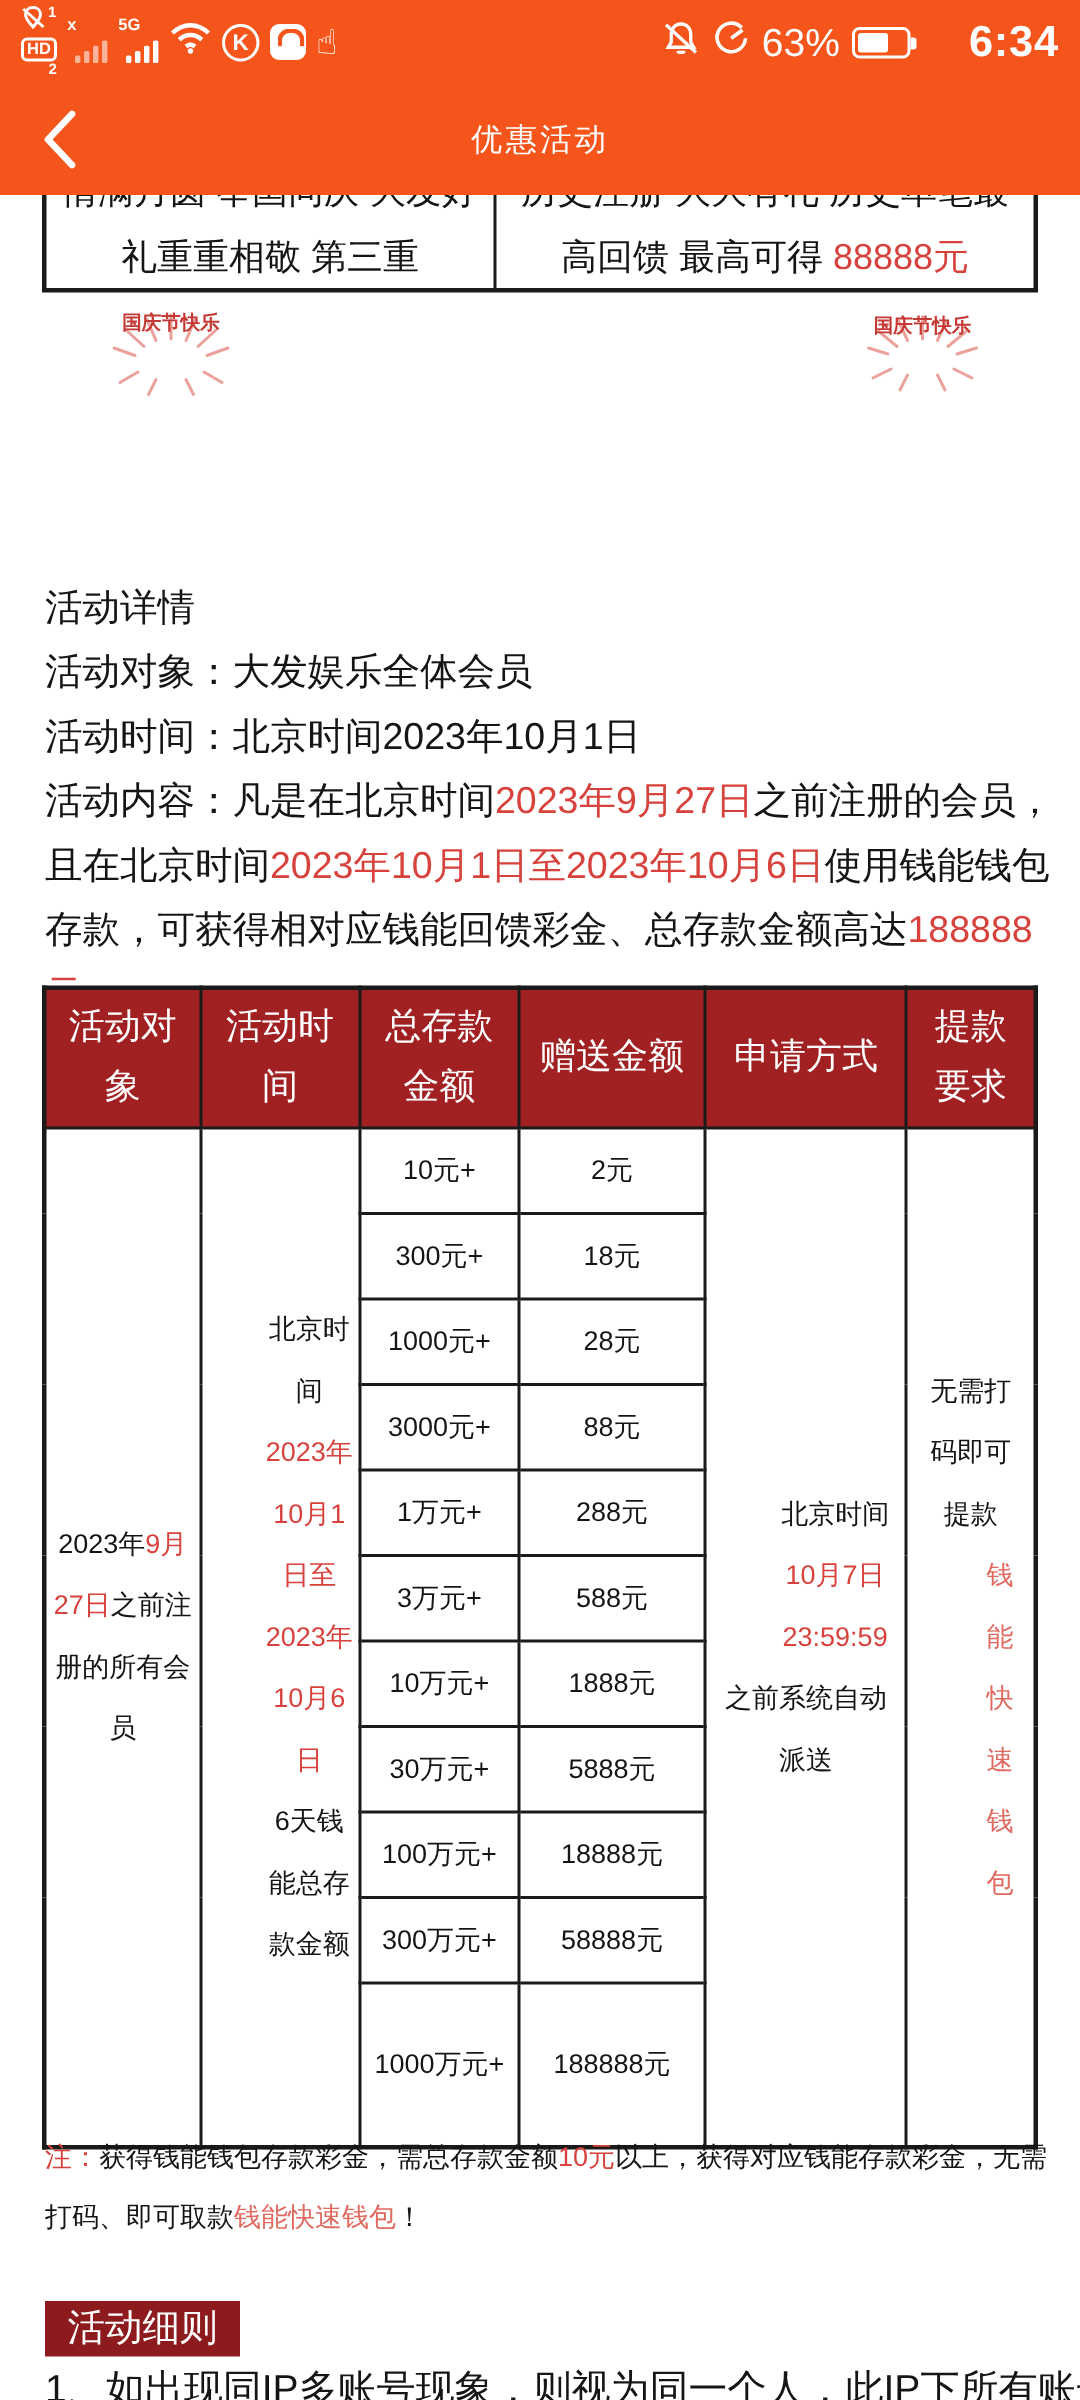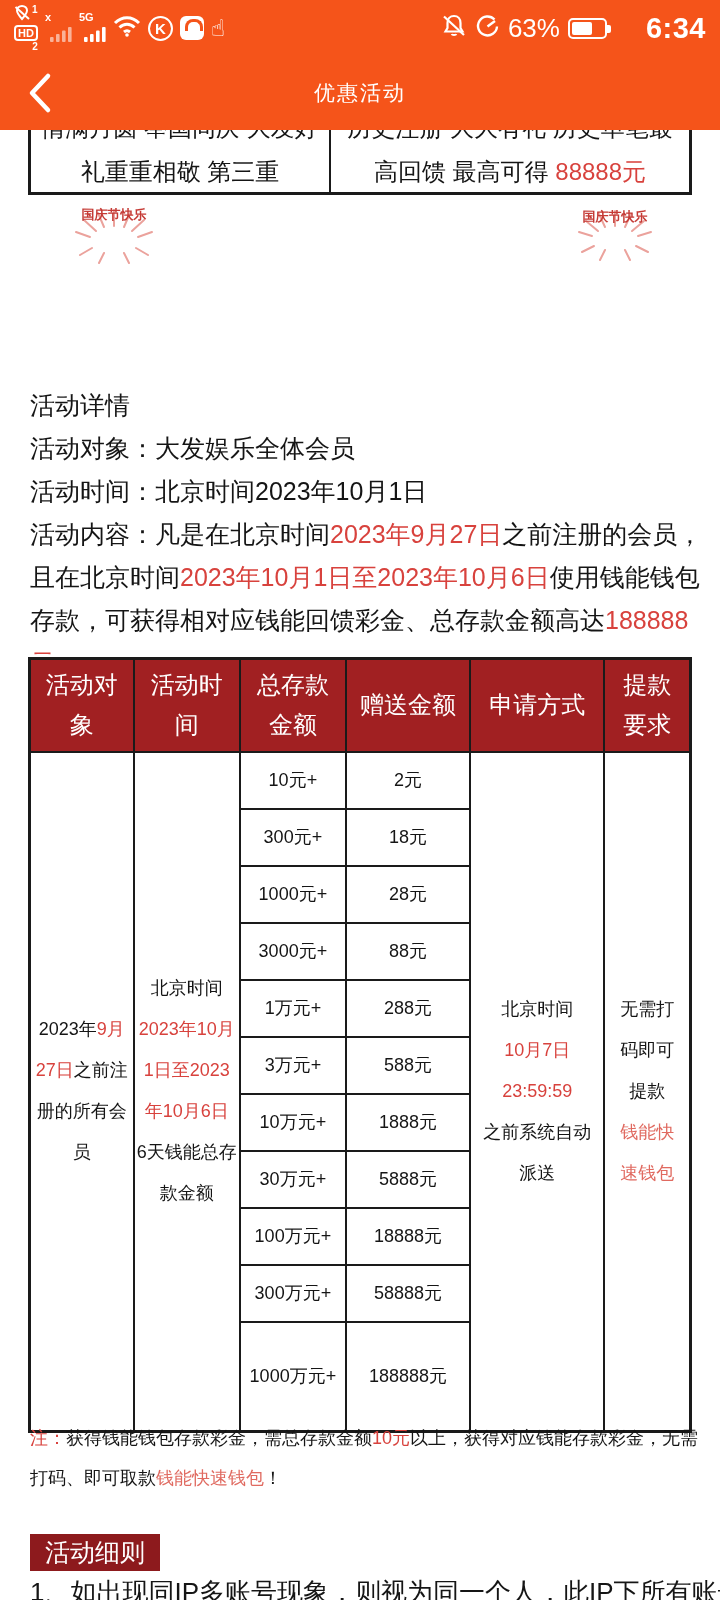--- a/index.html
+++ b/index.html
@@ -100,21 +100,21 @@
   .promo-table th:nth-child(6){padding:0 8px;}
   .promo-table td{font-size:18px;}
   .amt-row td{height:57px;}
   .amt-row.last td{height:110px;}
   .span-cell{line-height:41px;}
   .cell-member{padding:0 4px;}
   .cell-period{padding:0 1px;}
   .cell-deposit{padding:0 1px;}
   .cell-apply{padding:0 5px;}
   .cell-withdraw{padding:0 6px;}
-  .block{display:block;}
+  .block{display:block;padding-left:39px;}
 
   
   .note{position:absolute;left:30px;top:1418px;width:680px;font-size:18px;line-height:40px;}
   .rules-badge{
     position:absolute;left:30px;top:1534px;background:var(--badge-red);color:#fff;
     font-size:25px;line-height:25px;padding:6px 15px;
   }
   .rule-line{position:absolute;left:30px;top:1572px;width:690px;font-size:26px;line-height:40px;white-space:nowrap;}
 </style>
 </head>

